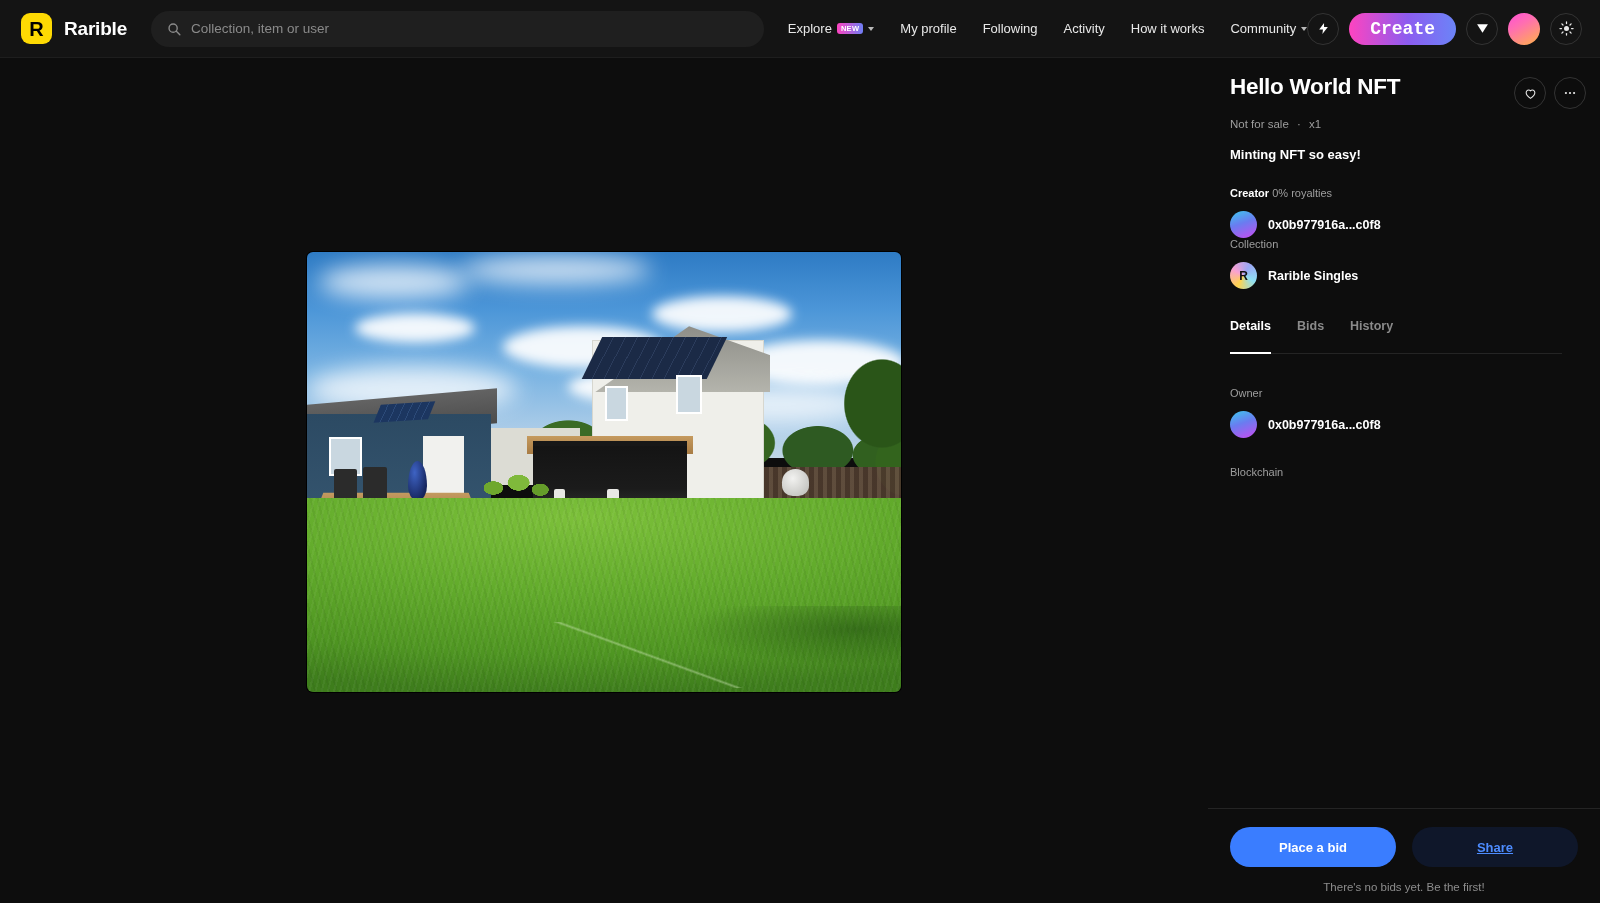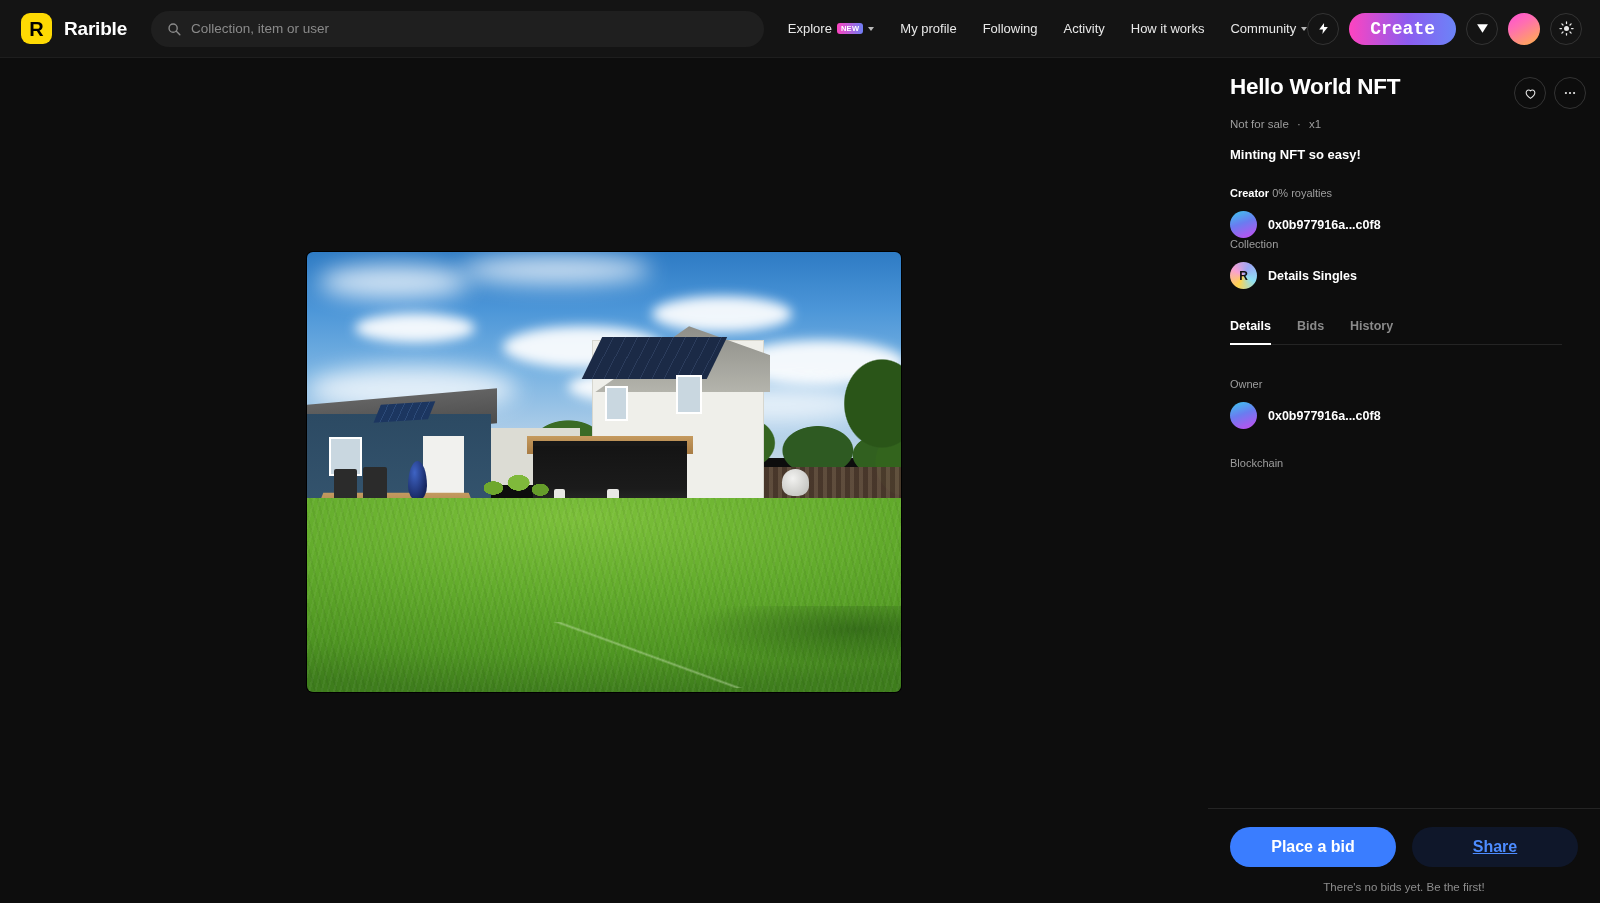--- a/index.html
+++ b/index.html
@@ -227,21 +227,21 @@
     width:27px; height:27px; border-radius:50%;
     background: conic-gradient(from 210deg,#FFD34D,#F9A1D2,#9CA7F5,#8FE0F2,#FFD34D);
     display:flex; align-items:center; justify-content:center;
   }
   .av-collection span { font-size:12px; font-weight:bold; color:#111; line-height:1; }
   .cc-name { font-size:12.5px; font-weight:bold; color:#fff; }
 
   #tabs { margin-top: 30px; display:flex; gap:26px; border-bottom:1px solid #242424; padding-bottom: 0; }
   .tab {
     font-size:12.5px; font-weight:bold; color:#8a8a8a; cursor:pointer;
-    padding-bottom: 10px; border-bottom: 2px solid transparent; margin-bottom:-1px;
+    padding-bottom: 19px; border-bottom: 2px solid transparent; margin-bottom:-1px;
   }
   .tab.active { color:#fff; border-bottom-color:#fff; }
 
   .sect-label { font-size:11px; color:#9e9e9e; }
   #owner-sect { margin-top: 33px; }
   #owner-row { margin-top: 12px; display:flex; align-items:center; gap:11px; cursor:pointer; }
   #chain-sect { margin-top: 28px; }
   #chain-row { margin-top: 12px; display:flex; align-items:center; gap:11px; }
   .eth-circle {
     width:27px; height:27px; border-radius:50%; background:#1C1F2E;
@@ -250,21 +250,21 @@
   .chain-name { font-size:12.5px; font-weight:bold; }
 
   
   #panel-footer {
     position:absolute; left:0; right:0; bottom:0; width:392px;
     border-top:1px solid #242424; padding: 18px 22px 10px 22px;
   }
   #btn-row { display:flex; gap:16px; }
   .act-btn {
     flex:1; height: 40px; border-radius:20px; border:none; cursor:pointer;
-    font-size:16px; font-weight:bold; font-family:"Liberation Sans", sans-serif;
+    font-size:13px; font-weight:bold; font-family:"Liberation Sans", sans-serif;
   }
   #place-bid { background:#3A7DFF; color:#fff; }
   #share-btn { background:#0f172a; color:#4D8CFF;text-decoration:underline; }
   #bid-note { margin-top: 14px; text-align:center; font-size:11.5px; color:#8d8d8d; }
 </style>
 </head>
 <body>
 
 <div id="header">
 
@@ -427,21 +427,21 @@
         <div class="cc-name">0x0b977916a...c0f8</div>
       </div>
     </div>
 
     <div class="cc-col">
       <div class="cc-label">Collection</div>
       <div class="cc-entity">
         <div class="av-collection">
           <span>R</span>
         </div>
-        <div class="cc-name">Details Singles</div>
+        <div class="cc-name">Rarible Singles</div>
       </div>
     </div>
   </div>
 
   <div id="tabs">
     <div class="tab active">Details</div>
     <div class="tab">Bids</div>
     <div class="tab">History</div>
   </div>
 

